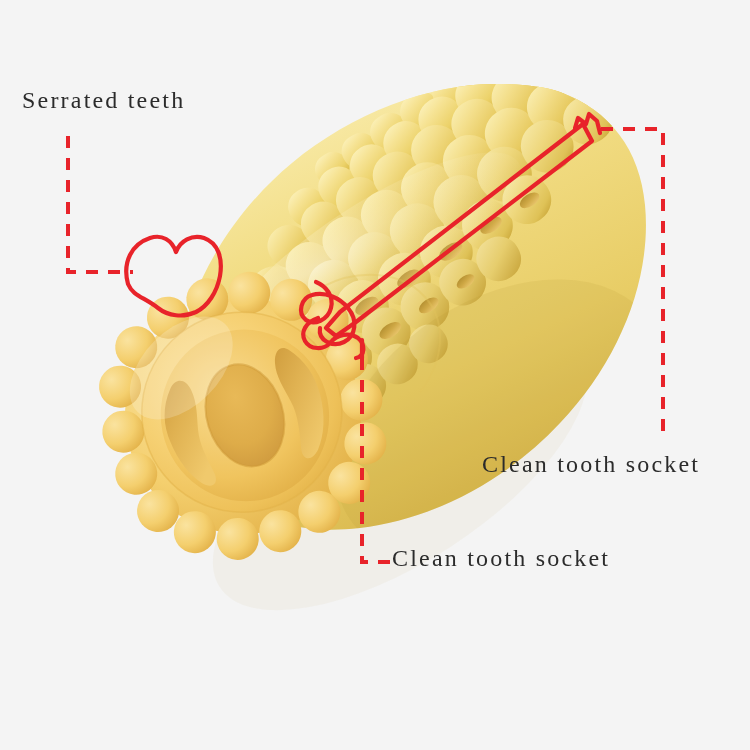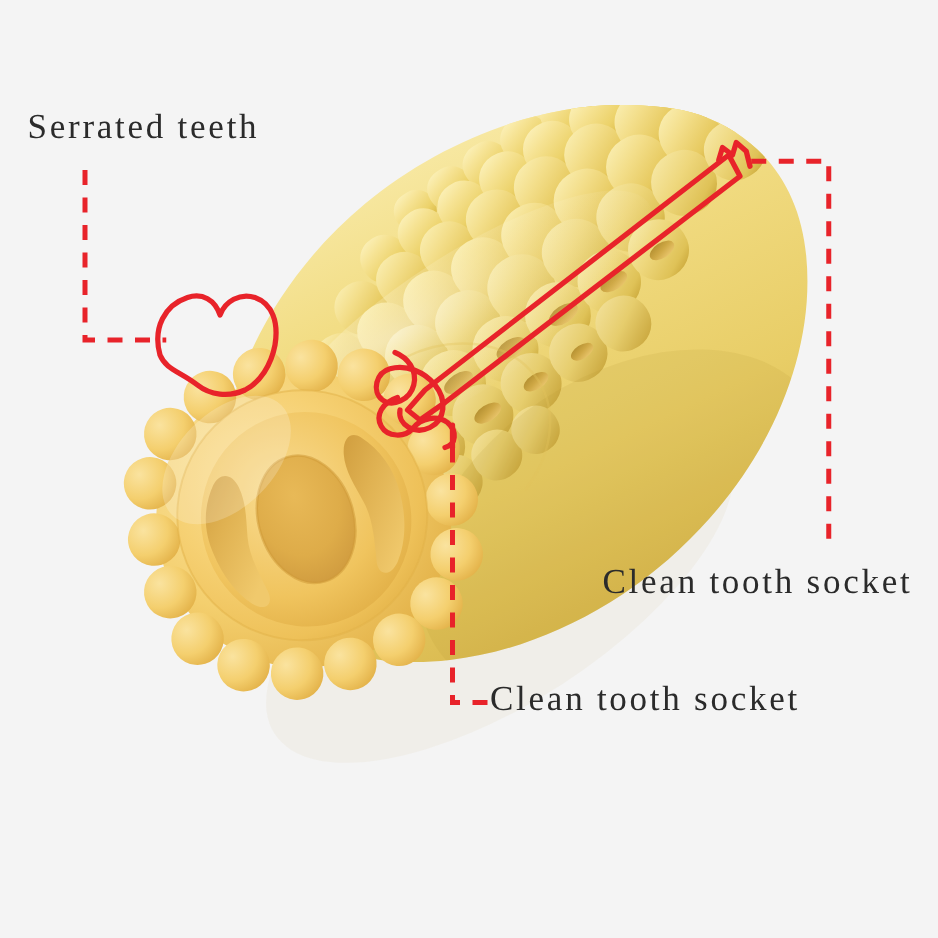--- a/index.html
+++ b/index.html
@@ -23,21 +23,21 @@
   #scene {
     position: absolute;
     inset: 0;
     width: 750px;
     height: 750px;
   }
   .anno-label {
     position: absolute;
     color: #2b2b2b;
     font-family: "Liberation Serif", "DejaVu Serif", serif;
-    font-size: 28px;
+    font-size: 24px;
     letter-spacing: 2.2px;
     white-space: nowrap;
     line-height: 1;
   }
   #label-serrated-teeth { left: 22px;  top: 88px; }
   #label-socket-right   { left: 482px; top: 452px; }
   #label-socket-bottom  { left: 392px; top: 546px; }
 </style>
 </head>
 <body>

